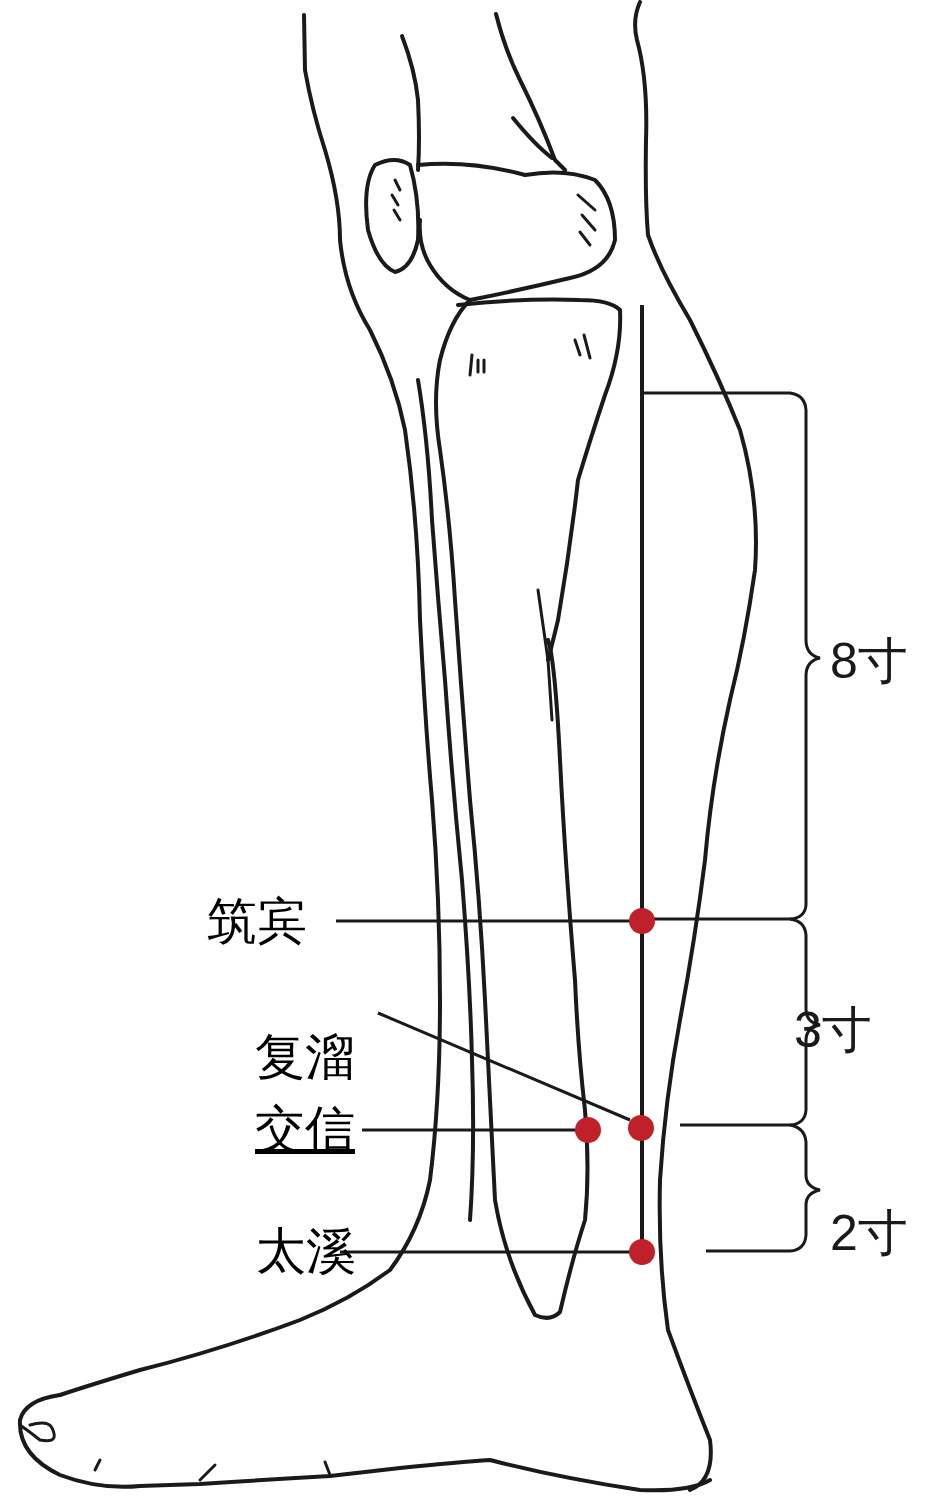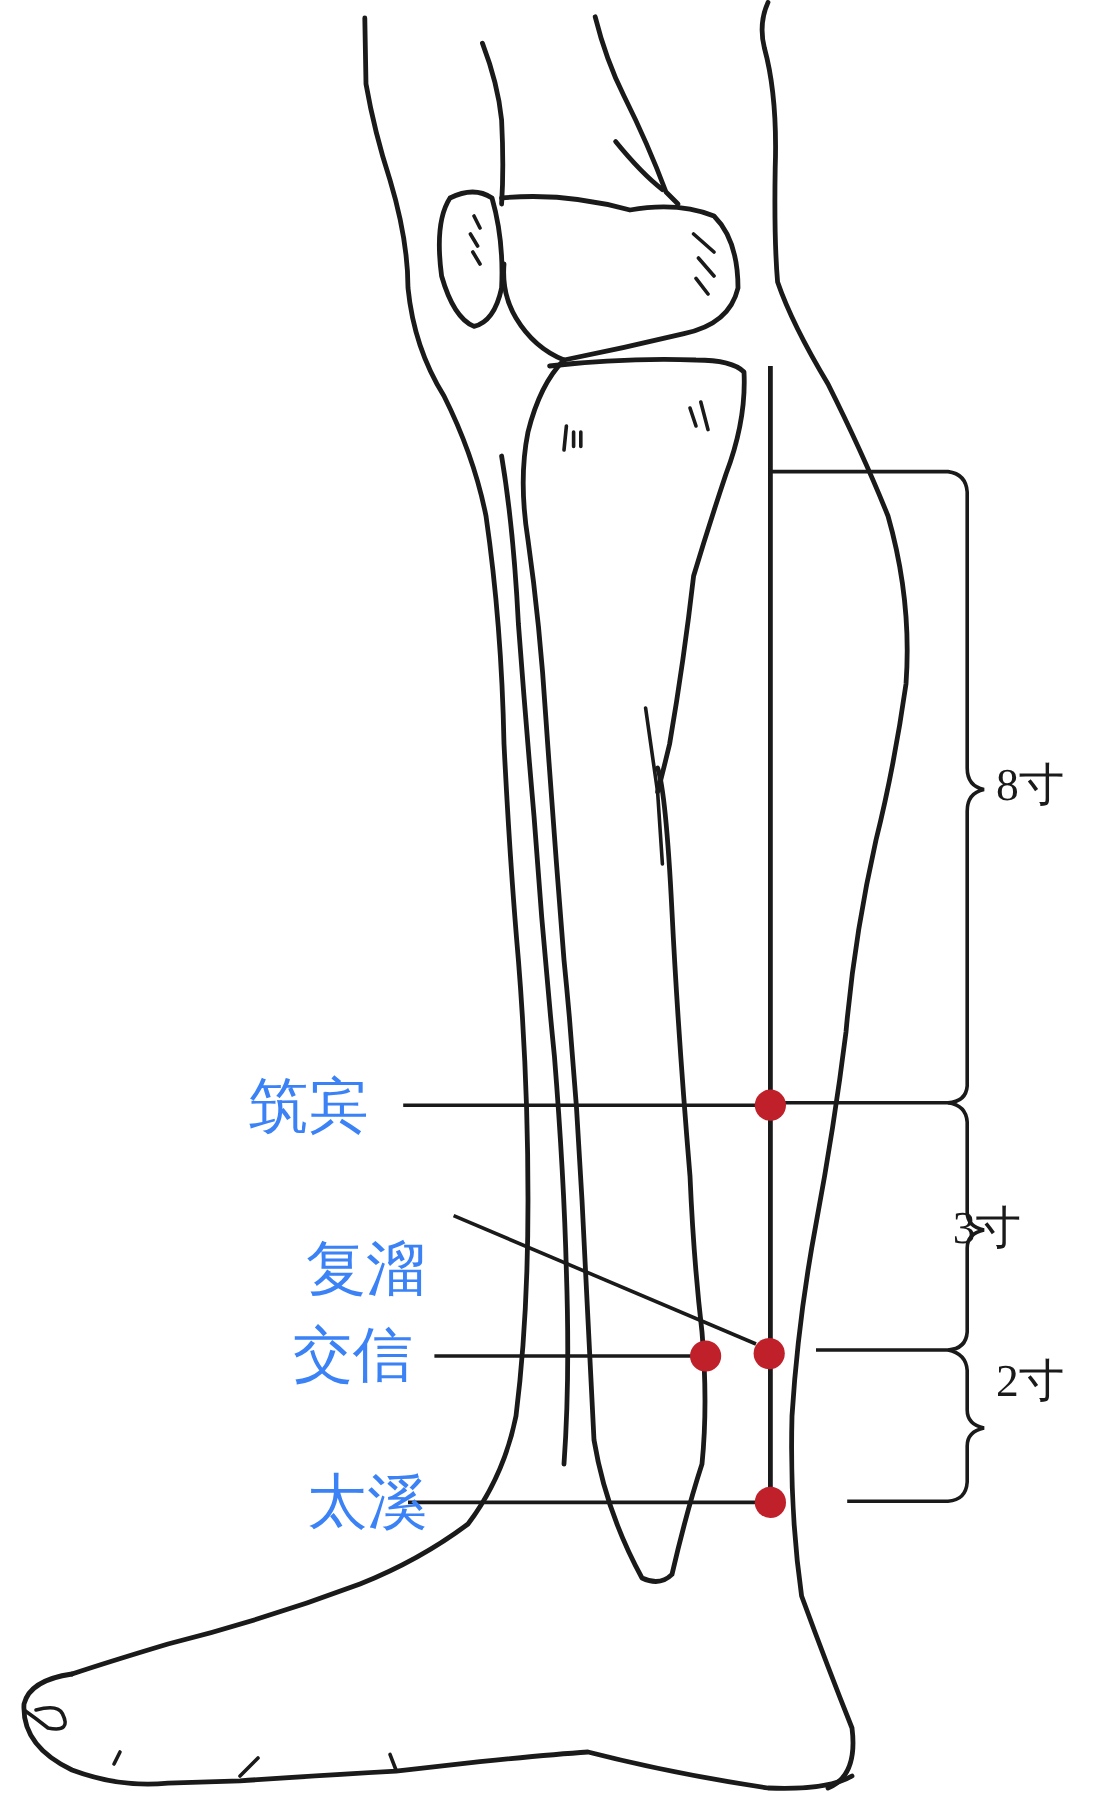--- a/index.html
+++ b/index.html
@@ -6,26 +6,26 @@
     .canvas { position: relative; width: 926px; height: 1500px; overflow: hidden; background: #ffffff; }
     svg.drawing { position: absolute; left: 0; top: 0; }
     .outline { fill: none; stroke: #1a1a1a; stroke-width: 4; stroke-linecap: round; stroke-linejoin: round; }
     .thin { fill: none; stroke: #1a1a1a; stroke-width: 3; stroke-linecap: round; }
     .leader { stroke: #1a1a1a; stroke-width: 3; fill: none; }
     .meridian { stroke: #1a1a1a; stroke-width: 4; fill: none; }
     .point { fill: #c0202a; }
     .label {
       position: absolute;
       font-family: "DejaVu Serif", "Liberation Serif", serif;
-      font-size: 50px; line-height: 1; color: #3b82f6; white-space: nowrap;
+      font-size: 50px; line-height: 1; color: #000000; white-space: nowrap;
     }
     .measure {
       position: absolute;
-      font-family: Liberation Serif, serif;
-      font-size: 38px; line-height: 1; color: #1a1a1a; white-space: nowrap;
+      font-family: Liberation Sans, sans-serif;
+      font-size: 50px; line-height: 1; color: #1a1a1a; white-space: nowrap;
     }
   </style>
 </head>
 <body>
 
 <div class="canvas">
   <svg class="drawing" width="926" height="1500" viewBox="0 0 926 1500">
 
     <path class="outline" d="M304 15 L305 70 Q312 110 325 150 Q340 200 340 240 Q345 290 370 330 Q395 380 405 430 Q418 520 420 620 Q425 720 432 800 Q440 900 440 1000 Q440 1100 430 1180 Q420 1230 390 1270 Q350 1300 300 1320 Q220 1350 140 1370 Q90 1385 60 1395"></path>
 
@@ -68,19 +68,19 @@
     <line class="leader" x1="340" y1="1252" x2="642" y2="1252"></line>
 
     <circle class="point" cx="642" cy="921" r="13"></circle>
     <circle class="point" cx="641" cy="1128" r="13"></circle>
     <circle class="point" cx="588" cy="1130" r="13"></circle>
     <circle class="point" cx="642" cy="1252" r="13"></circle>
   </svg>
 
   <div class="label" style="left:207px; top:896px;">筑宾</div>
   <div class="label" style="left:255px; top:1032px;">复溜</div>
-  <div class="label" style="left:244px; top:1104px;">交信</div>
+  <div class="label" style="left:255px; top:1104px;text-decoration:underline;">交信</div>
   <div class="label" style="left:215px; top:1226px;margin-left:41px;">太溪</div>
 
   <div class="measure" style="left:830px; top:636px;">8寸</div>
   <div class="measure" style="left:794px; top:1005px;">3寸</div>
-  <div class="measure" style="left:830px; top:1132px;">2寸</div>
+  <div class="measure" style="left:830px; top:1208px;">2寸</div>
 </div>
 
 </body></html>

